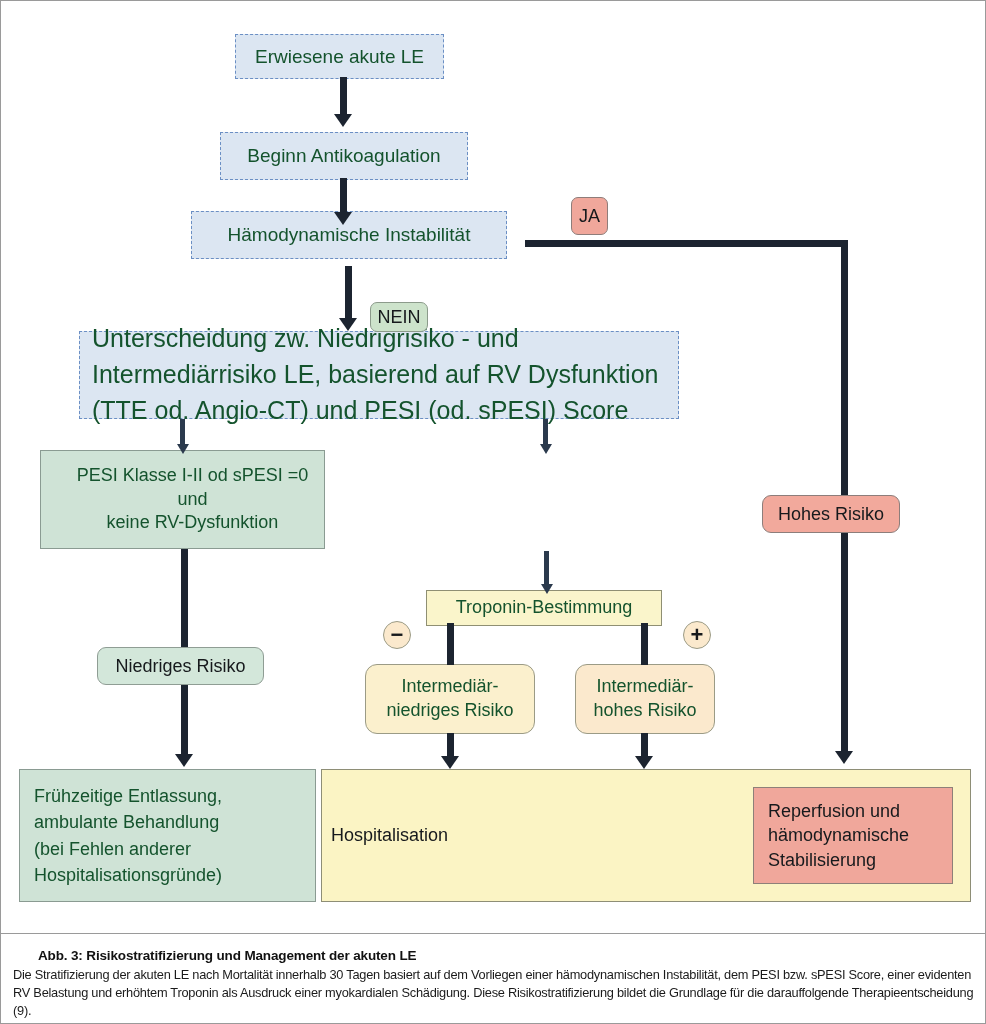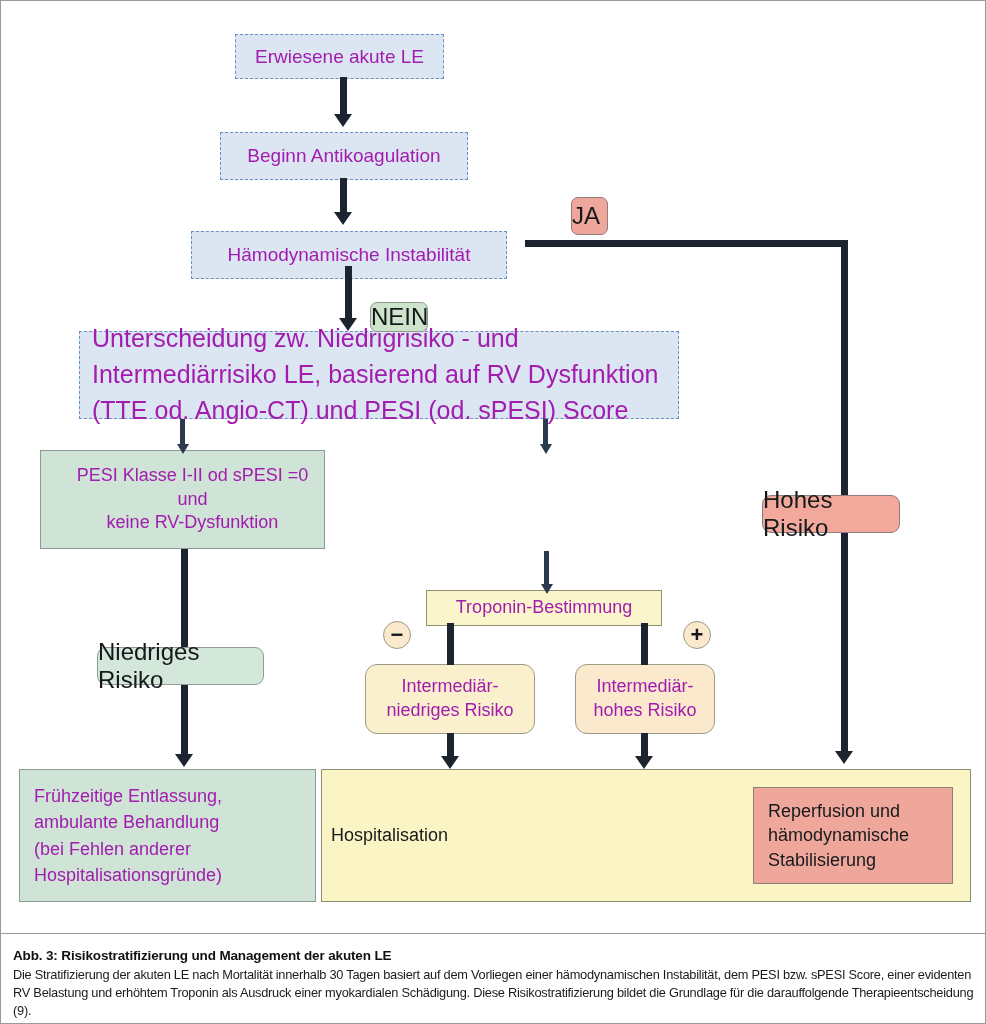--- a/index.html
+++ b/index.html
@@ -26,21 +26,21 @@
   }
 
   
   .node {
     position: absolute;
     box-sizing: border-box;
     display: flex;
     align-items: center;
     justify-content: center;
     text-align: center;
-    color: #a21caf;
+    color: #14532d;
     line-height: 1.32;
     white-space: pre-line;
   }
   .node.left-align {
     justify-content: flex-start;
     text-align: left;
   }
 
   
   .box-blue {
@@ -87,22 +87,23 @@
     border-radius: 12px;
     font-size: 18px;
   }
 
   
   .badge {
     position: absolute;
     box-sizing: border-box;
     display: flex;
     align-items: center;
+    justify-content: center;
     border-radius: 7px;
-    font-size: 24px;
+    font-size: 18px;
     color: #16191c;
     z-index: 6;
   }
   .badge-red {
     background: #f0a79b;
     border: 1px solid #8e7d7a;
   }
   .badge-green {
     background: #cde3cb;
     border: 1px solid #8c9b8b;
@@ -207,20 +208,21 @@
     padding: 14px 12px 10px 12px;
     border-top: 1px solid #9a9a9a;
   }
   #caption .cap-title {
     font-family: "Liberation Sans", "DejaVu Sans", sans-serif;
     font-weight: bold;
     font-size: 13.5px;
     color: #111;
     letter-spacing: -0.15px;
     margin-bottom: 3px;
+    margin-left: 25px;
   }
   #caption .cap-body {
     font-family: "Liberation Sans", "DejaVu Sans", sans-serif;
     font-size: 12.8px;
     color: #1b1b1b;
     line-height: 1.42;
     letter-spacing: -0.25px;
   }
 </style>
 </head>
@@ -267,21 +269,21 @@
     <div class="arrowhead" style="left:634px; top:755px;"></div>
 
     <div class="node box-blue" style="left:234px; top:33px; width:209px; height:45px;">
       <span>Erwiesene akute LE</span>
     </div>
 
     <div class="node box-blue" style="left:219px; top:131px; width:248px; height:48px;">
       <span>Beginn Antikoagulation</span>
     </div>
 
-    <div class="node box-blue" style="left:190px; top:230px; width:316px; height:48px;">
+    <div class="node box-blue" style="left:190px; top:210px; width:316px; height:48px;">
       <span>Hämodynamische Instabilität</span>
     </div>
 
     <div class="node box-blue-wide left-align" style="left:78px; top:330px; width:600px; height:88px;">
       <span>Unterscheidung zw. Niedrigrisiko - und Intermediärrisiko LE, basierend auf RV Dysfunktion (TTE od. Angio-CT) und PESI (od. sPESI) Score</span>
     </div>
 
     <div class="node box-green" style="left:39px; top:449px; width:285px; height:99px;">
       <span>PESI Klasse I-II od sPESI =0
 und

